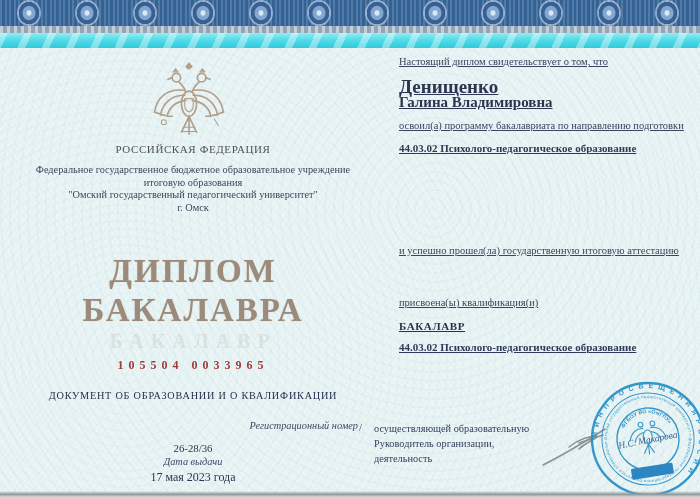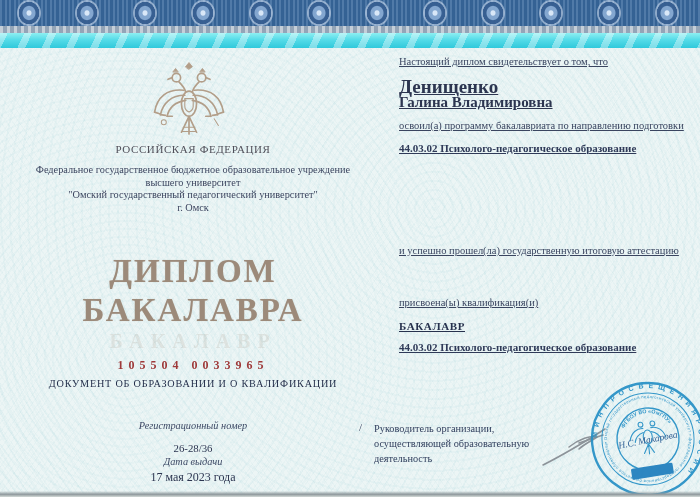--- a/index.html
+++ b/index.html
@@ -32,22 +32,22 @@
   .rc{left:399px;width:314px;text-decoration:underline;}
   .t105{font-size:10.5px;}
   .country{top:143px;font-size:11px;letter-spacing:.6px;color:#50505a;}
   .inst1{top:164px;} .inst2{top:177px;} .inst3{top:189px;} .city{top:202px;}
   .inst{font-size:10.3px;color:#3d4660;}
   .title{font-weight:bold;font-size:33px;letter-spacing:2px;color:#9c8a7a;
     text-shadow:0 0 1px rgba(140,120,100,.35);}
   .title1{top:253px;font-family:Liberation Serif, serif;} .title2{top:292px;}
   .watermark{top:330px;font-size:20px;letter-spacing:7px;color:rgba(150,128,106,.15);font-weight:bold;}
   .serial{top:358px;font-size:12px;letter-spacing:5px;font-weight:bold;color:#9e3a3a;}
-  .caption{top:378px;font-size:10.2px;letter-spacing:.8px;color:#1f2a47;}
-  .reglabel{top:420px;font-style:italic;font-size:10.3px;color:#3d4965;}
+  .caption{top:390px;font-size:10.2px;letter-spacing:.8px;color:#1f2a47;}
+  .reglabel{top:420px;font-style:italic;font-size:10.3px;color:#3d4965;text-align:right;}
   .regnum{top:442px;font-size:10.8px;color:#2c3550;text-align:center;}
   .datelabel{top:456px;font-style:italic;font-size:10.3px;color:#3d4965;}
   .dateval{top:470px;font-size:12px;color:#2c3550;}
   .intro{top:56px;}
   .surname{top:76px;font-size:19px;font-weight:600;color:#2c3550;}
   .given{top:94px;font-size:15px;font-weight:600;color:#2c3550;}
   .progline{top:120px;}
   .progcode{top:142px;font-size:11px;font-weight:600;color:#2f3a58;}
   .attest{top:245px;}
   .comm1{top:281px;} .comm2{top:297px;}
@@ -98,21 +98,21 @@
       <path d="M50,67 L41,86 M50,67 L50,88 M50,67 L59,86"></path>
       <path d="M43,80 h14 M42,85 h16" stroke-width="1.2"></path>
 
       <circle cx="20" cy="74" r="3" stroke-width="1.2"></circle>
       <path d="M80,70 l5,8" stroke-width="1.2"></path>
     </g>
   </svg>
 
   <div class="abs lc country">РОССИЙСКАЯ ФЕДЕРАЦИЯ</div>
   <div class="abs lc inst inst1">Федеральное государственное бюджетное образовательное учреждение</div>
-  <div class="abs lc inst inst2">высшего университет</div>
+  <div class="abs lc inst inst2">итоговую образования</div>
   <div class="abs lc inst inst3">"Омский государственный педагогический университет"</div>
   <div class="abs lc inst city">г. Омск</div>
 
   <div class="abs lc title title1">ДИПЛОМ</div>
   <div class="abs lc title title2">БАКАЛАВРА</div>
   <div class="abs lc watermark">БАКАЛАВР</div>
 
   <div class="abs lc serial">105504 0033965</div>
   <div class="abs lc caption">ДОКУМЕНТ ОБ ОБРАЗОВАНИИ И О КВАЛИФИКАЦИИ</div>
 
@@ -126,22 +126,22 @@
   <div class="abs rc given">Галина Владимировна</div>
   <div class="abs rc t105 progline">освоил(а) программу бакалавриата по направлению подготовки</div>
   <div class="abs rc progcode">44.03.02 Психолого-педагогическое образование</div>
   <div class="abs rc t105 attest">и успешно прошел(ла) государственную итоговую аттестацию</div>
   <div class="abs rc t105 comm2">присвоена(ы) квалификация(и)</div>
   <div class="abs rc qual">БАКАЛАВР</div>
   <div class="abs rc qualcode">44.03.02 Психолого-педагогическое образование</div>
 
   <div class="abs slash">/</div>
   <div class="abs role">
+    <div>осуществляющей образовательную</div>
     <div>Руководитель организации,</div>
-    <div>осуществляющей образовательную</div>
     <div>деятельность</div>
   </div>
 
   <svg class="abs sig-svg" width="90" height="62" viewBox="0 0 90 62">
     <g fill="none" stroke="#7d838a" stroke-width="1.6" stroke-linecap="round" opacity=".85">
       <path d="M8,52 C28,42 48,30 70,16"></path>
       <path d="M34,34 C44,26 56,22 62,24 C56,28 48,32 44,36"></path>
       <path d="M44,30 L68,22"></path>
     </g>
   </svg>

